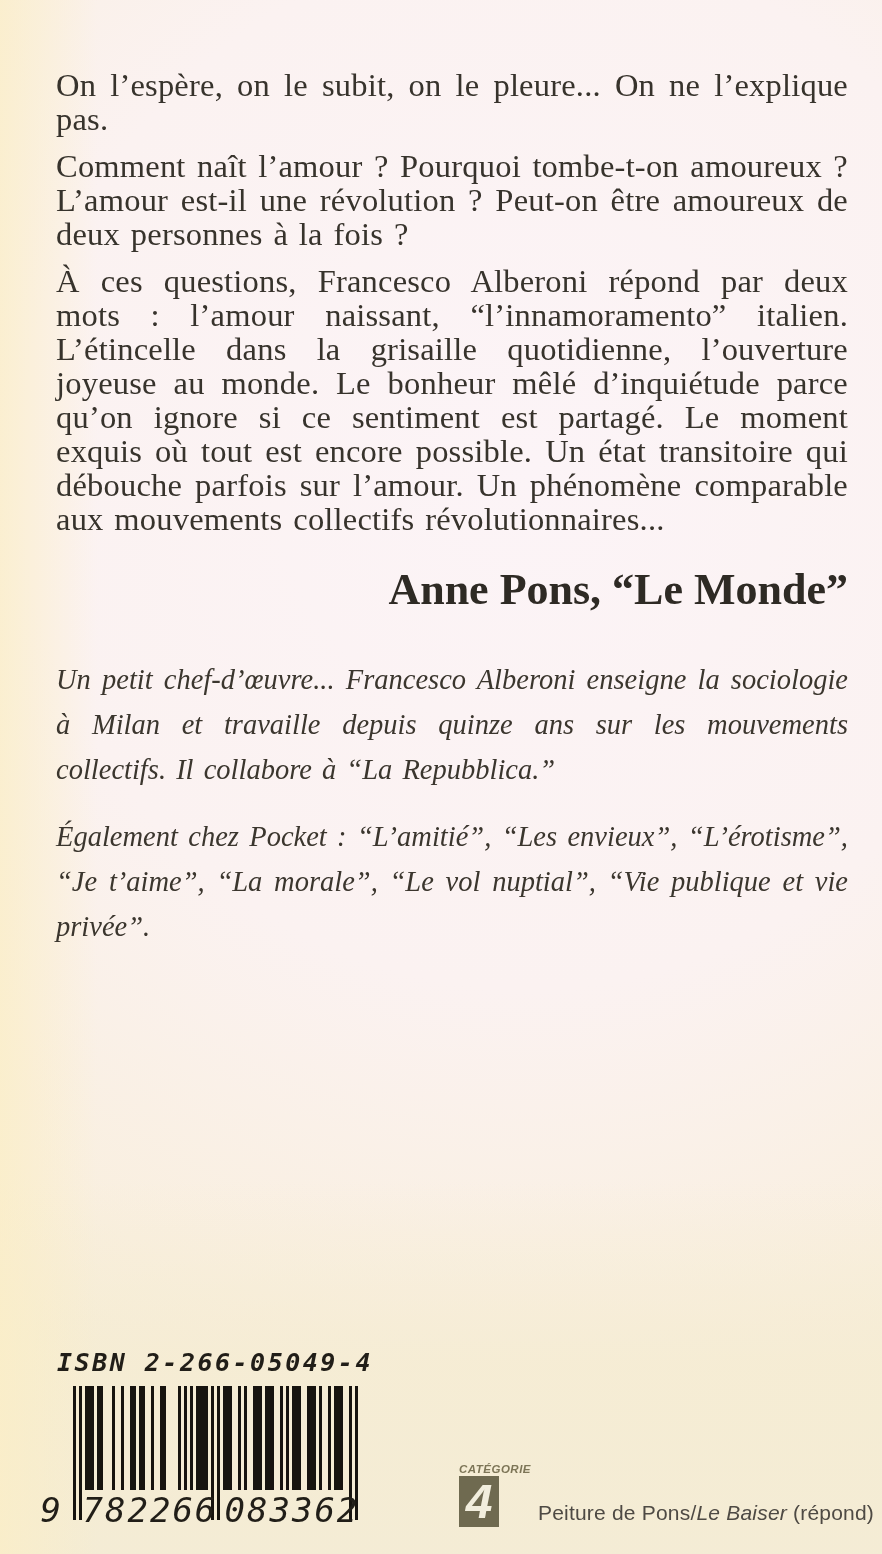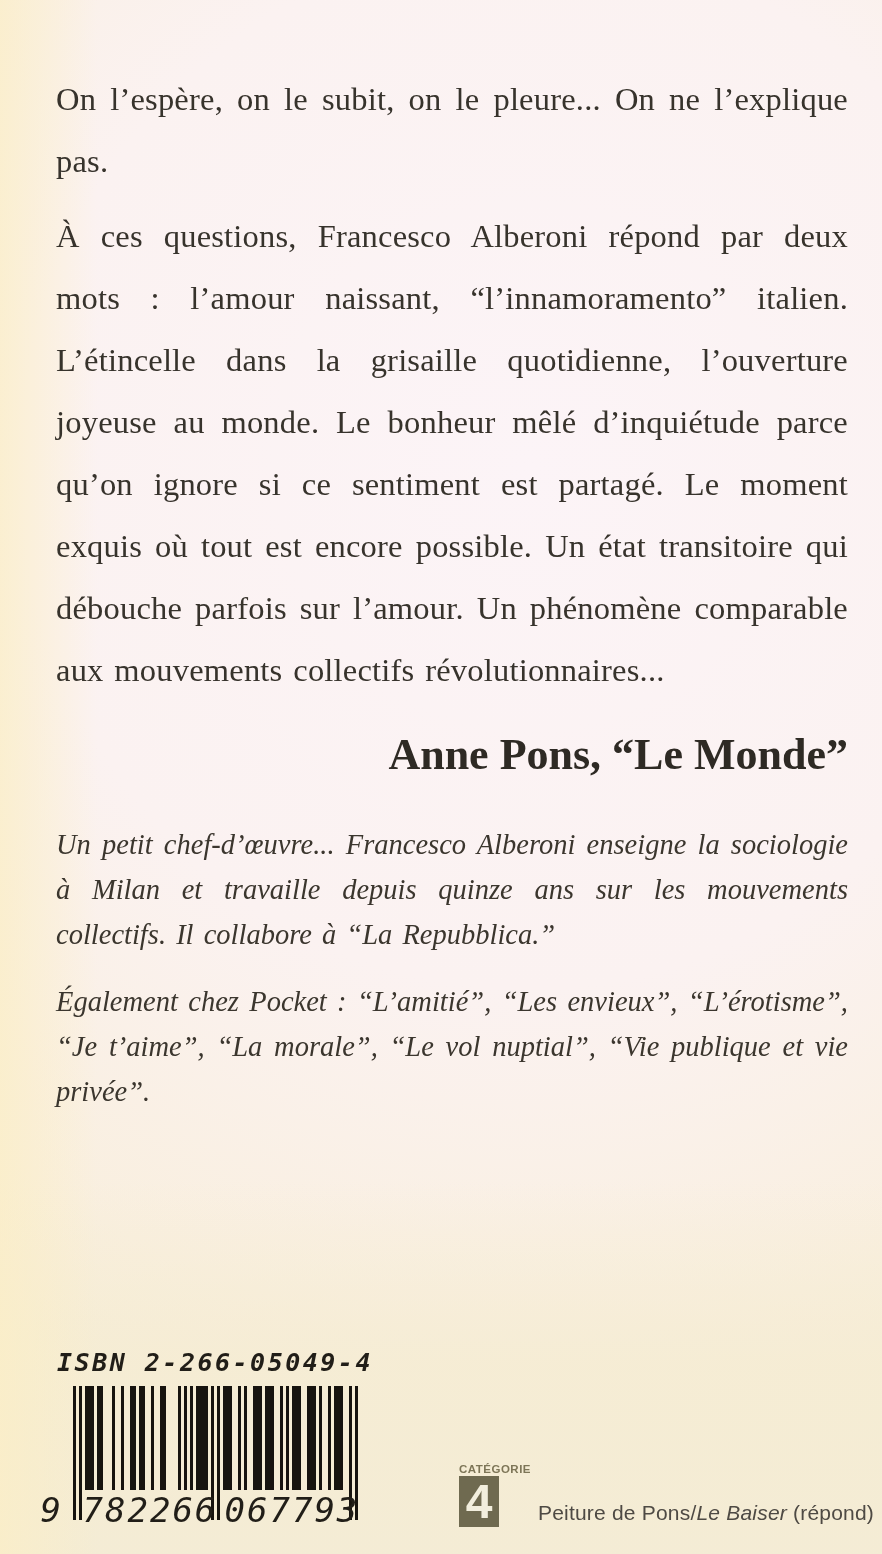--- a/index.html
+++ b/index.html
@@ -14,21 +14,21 @@
       radial-gradient(120% 70% at 60% 30%, #fcf4f7 0%, #fbf2f1 48%, #f9efdf 80%, #f6edd4 100%);
     font-family:"Liberation Serif","DejaVu Serif",serif;
     color:#37332c;
   }
   .content{
     position:absolute;
     top:68px;left:56px;width:792px;
   }
   .content p{margin:0;}
   .lead{
-    font-size:32.5px;line-height:62px;
+    font-size:32.5px;line-height:34px;
     text-align:justify;
     letter-spacing:0.2px;word-spacing:2.5px;
     margin-bottom:13px !important;
   }
   .lead.p3{margin-bottom:28px !important;}
   .quote{
     font-size:30px;line-height:45px;
     text-align:justify;
     word-spacing:2px;
     margin-bottom:6px !important;
@@ -73,20 +73,21 @@
     font-size:34px;font-weight:500;color:#211e18;
     top:104px;letter-spacing:2px;white-space:nowrap;
   }
   .bd-first{left:-32px;}
   .bd-g1{left:10px;width:130px;}
   .bd-g2{left:152px;width:130px;text-align:center;}
   
   .category{
     position:absolute;left:459px;top:1463px;width:60px;
     font-family:"Liberation Sans","DejaVu Sans",sans-serif;
+    font-style:italic;
   }
   .cat-label{
     font-size:11.5px;font-weight:bold;letter-spacing:0.5px;
     color:#7d7557;line-height:12px;
   }
   .cat-box{
     width:40px;height:51px;margin-top:1px;
     background:#6f6a50;
     color:#f2eedd;
     font-size:48px;font-weight:bold;line-height:51px;
@@ -101,20 +102,21 @@
   }
   .credit i{font-style:italic;}
 </style>
 </head>
 <body>
 
 <div class="page">
 
   <div class="content">
     <p class="lead">On l’espère, on le subit, on le pleure... On ne l’explique pas.</p>
+    <p class="lead">Comment naît l’amour ? Pourquoi tombe-t-on amoureux ? L’amour est-il une révolution ? Peut-on être amoureux de deux personnes à la fois ?</p>
     <p class="lead p3">À ces questions, Francesco Alberoni répond par deux mots : l’amour naissant, “l’innamoramento” italien. L’étincelle dans la grisaille quotidienne, l’ouverture joyeuse au monde. Le bonheur mêlé d’inquiétude parce qu’on ignore si ce sentiment est partagé. Le moment exquis où tout est encore possible. Un état transitoire qui débouche parfois sur l’amour. Un phénomène comparable aux mouvements collectifs révolutionnaires...</p>
     <p class="attribution">Anne Pons, “Le Monde”</p>
     <p class="note">Un petit chef-d’œuvre... Francesco Alberoni enseigne la sociologie à Milan et travaille depuis quinze ans sur les mouvements collectifs. Il collabore à “La Repubblica.”</p>
     <p class="note">Également chez Pocket : “L’amitié”, “Les envieux”, “L’érotisme”, “Je t’aime”, “La morale”, “Le vol nuptial”, “Vie publique et vie privée”.</p>
   </div>
 
   <div class="isbn-block">
     <div class="isbn-label">ISBN 2-266-05049-4</div>
     <div class="barcode">
       <div class="bars">
@@ -165,21 +167,21 @@
           <i style="left:246px;height:104px"></i>
           <i style="left:255px;height:104px"></i>
           <i style="left:261px;height:104px"></i>
           <i style="left:264px;height:104px"></i>
           <i style="left:267px;height:104px"></i>
           <i style="left:276px;height:134px"></i>
           <i style="left:282px;height:134px"></i>
         </div>
       <span class="bd bd-first">9</span>
       <span class="bd bd-g1">782266</span>
-      <span class="bd bd-g2">067793</span>
+      <span class="bd bd-g2">083362</span>
     </div>
   </div>
 
   <div class="category">
     <div class="cat-label">CATÉGORIE</div>
     <div class="cat-box" style="background: rgb(111, 106, 80);">
       <span>4</span>
     </div>
   </div>
 

